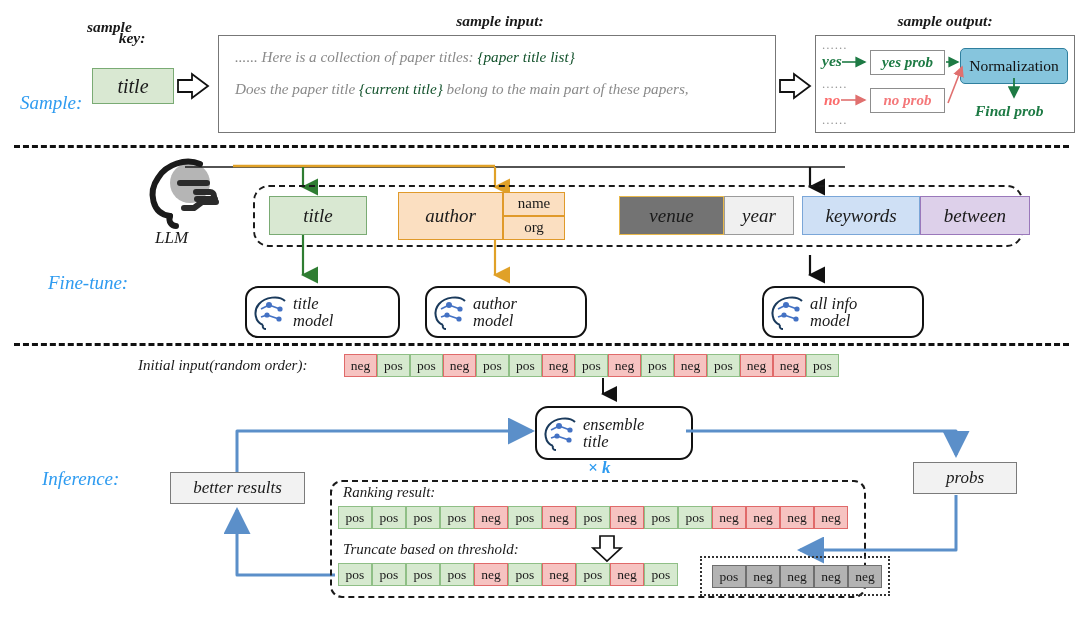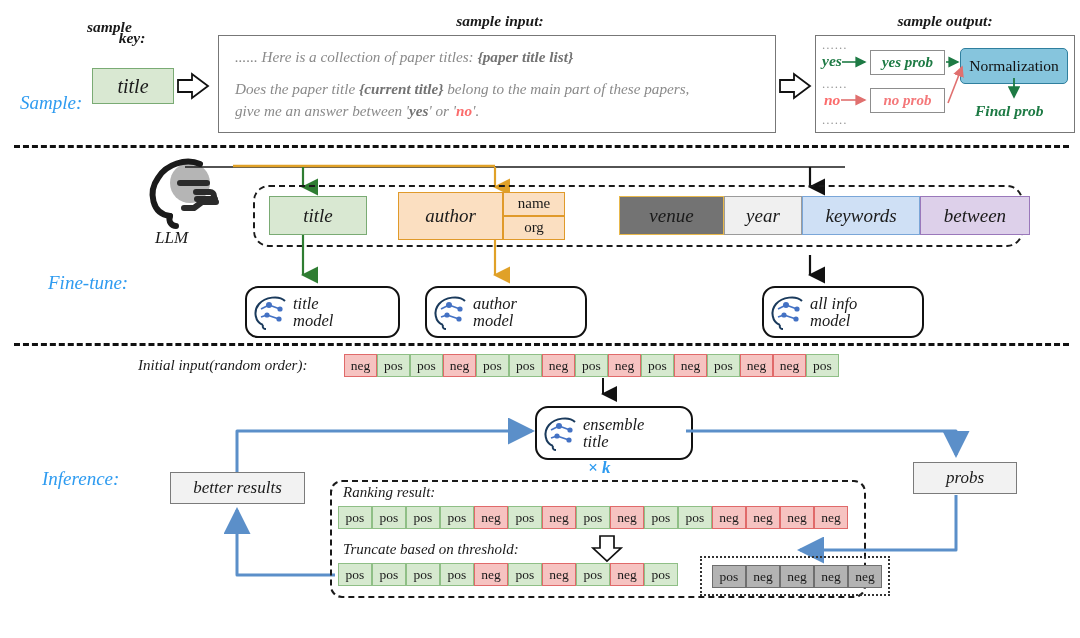--- a/index.html
+++ b/index.html
@@ -11,21 +11,21 @@
   
   .box{box-sizing:border-box;display:flex;align-items:center;justify-content:center;
        text-align:center;line-height:1.05;}
   .sec-label{color:#2e9bf0;font-style:italic;font-size:19px;white-space:nowrap;}
   .cap{font-style:italic;font-weight:bold;font-size:15.5px;white-space:nowrap;}
 
   
   .key-box{border:1.6px solid #7aab74;background:#d9e8d2;font-style:italic;font-size:20px;}
   .prompt-box{border:1.3px solid #777;background:#fff;}
   .prompt-line{color:#8a8a8a;font-style:italic;font-size:15.2px;white-space:nowrap;}
-  .g{color:#737373;font-weight:bold;}
+  .g{color:#14532d;font-weight:normal;}
   .r{color:#fb6c6c;font-weight:bold;}
   .out-box{border:1.3px solid #777;background:#fff;}
   .dots{color:#9a9a9a;font-size:13px;letter-spacing:1px;}
   .mini{border:1.4px solid #8d8d8d;background:#fff;font-style:italic;font-weight:bold;
         font-size:15px;}
   .mini.green{color:#1d7a44;}
   .mini.red{color:#f4787a;}
   .norm{border:1.6px solid #2f7f9e;background:#86c5dd;border-radius:5px;font-size:15.5px;
         color:#111;}
   .fin{color:#1d7a44;font-style:italic;font-weight:bold;font-size:15.5px;white-space:nowrap;}
@@ -77,23 +77,20 @@
 
 <div class="abs cap" style="left:300px;top:12px;width:400px;text-align:center;">sample input:</div>
 
 <div class="abs prompt-box" style="left:218px;top:35px;width:556px;height:96px;">
   <div class="prompt-line" style="margin:12px 0 0 16px;">
     <span>...... Here is a collection of paper titles: </span><span class="g">{paper title list}</span>
   </div>
   <div class="prompt-line" style="margin:14px 0 0 16px;">
     <span>Does the paper title </span><span class="g">{current title}</span><span> belong to the main part of these papers,</span>
   </div>
-  <div class="prompt-line" style="margin:4px 0 0 16px;">
-    <span>give me an answer between '</span><span class="g">yes</span><span>' or '</span><span class="r">no</span><span>'.</span>
-  </div>
 </div>
 
 <svg class="abs" style="left:780px;top:72px;" width="40" height="30">
   <polygon points="0,8 14,8 14,2 30,14 14,26 14,20 0,20" fill="#fff" stroke="#111" stroke-width="1.8"></polygon>
 </svg>
 
 <div class="abs cap" style="left:820px;top:12px;width:250px;text-align:center;">sample output:</div>
 
 <div class="abs out-box" style="left:815px;top:35px;width:258px;height:96px;"></div>
 
@@ -160,21 +157,21 @@
 
 <div class="abs dash-group" style="left:253px;top:185px;width:770px;height:62px;"></div>
 
 <div class="abs box f-title fld" style="left:269px;top:196px;width:98px;height:39px;">title</div>
 
 <div class="abs box f-author fld" style="left:398px;top:192px;width:105px;height:48px;">author</div>
 <div class="abs box f-sub fld-s" style="left:503px;top:192px;width:62px;height:24px;">name</div>
 <div class="abs box f-sub fld-s" style="left:503px;top:216px;width:62px;height:24px;">org</div>
 
 <div class="abs box f-venue fld" style="left:619px;top:196px;width:105px;height:39px;">venue</div>
-<div class="abs box f-year fld" style="left:724px;top:196px;width:78px;height:39px;">year</div>
+<div class="abs box f-year fld" style="left:724px;top:196px;width:70px;height:39px;">year</div>
 <div class="abs box f-key fld" style="left:802px;top:196px;width:118px;height:39px;">keywords</div>
 <div class="abs box f-abs fld" style="left:920px;top:196px;width:110px;height:39px;">between</div>
 
 <svg class="abs" style="left:185px;top:235px;" width="700" height="55">
   <line x1="118" y1="0" x2="118" y2="40" stroke="#2f7d32" stroke-width="2.2" marker-end="url(#mg)"></line>
   <line x1="310" y1="5" x2="310" y2="40" stroke="#e0a128" stroke-width="2.2" marker-end="url(#mo)"></line>
   <line x1="625" y1="20" x2="625" y2="40" stroke="#111" stroke-width="2.2" marker-end="url(#mk)"></line>
 </svg>
 
 <div class="abs model-box" style="left:245px;top:286px;width:145px;height:48px;">

